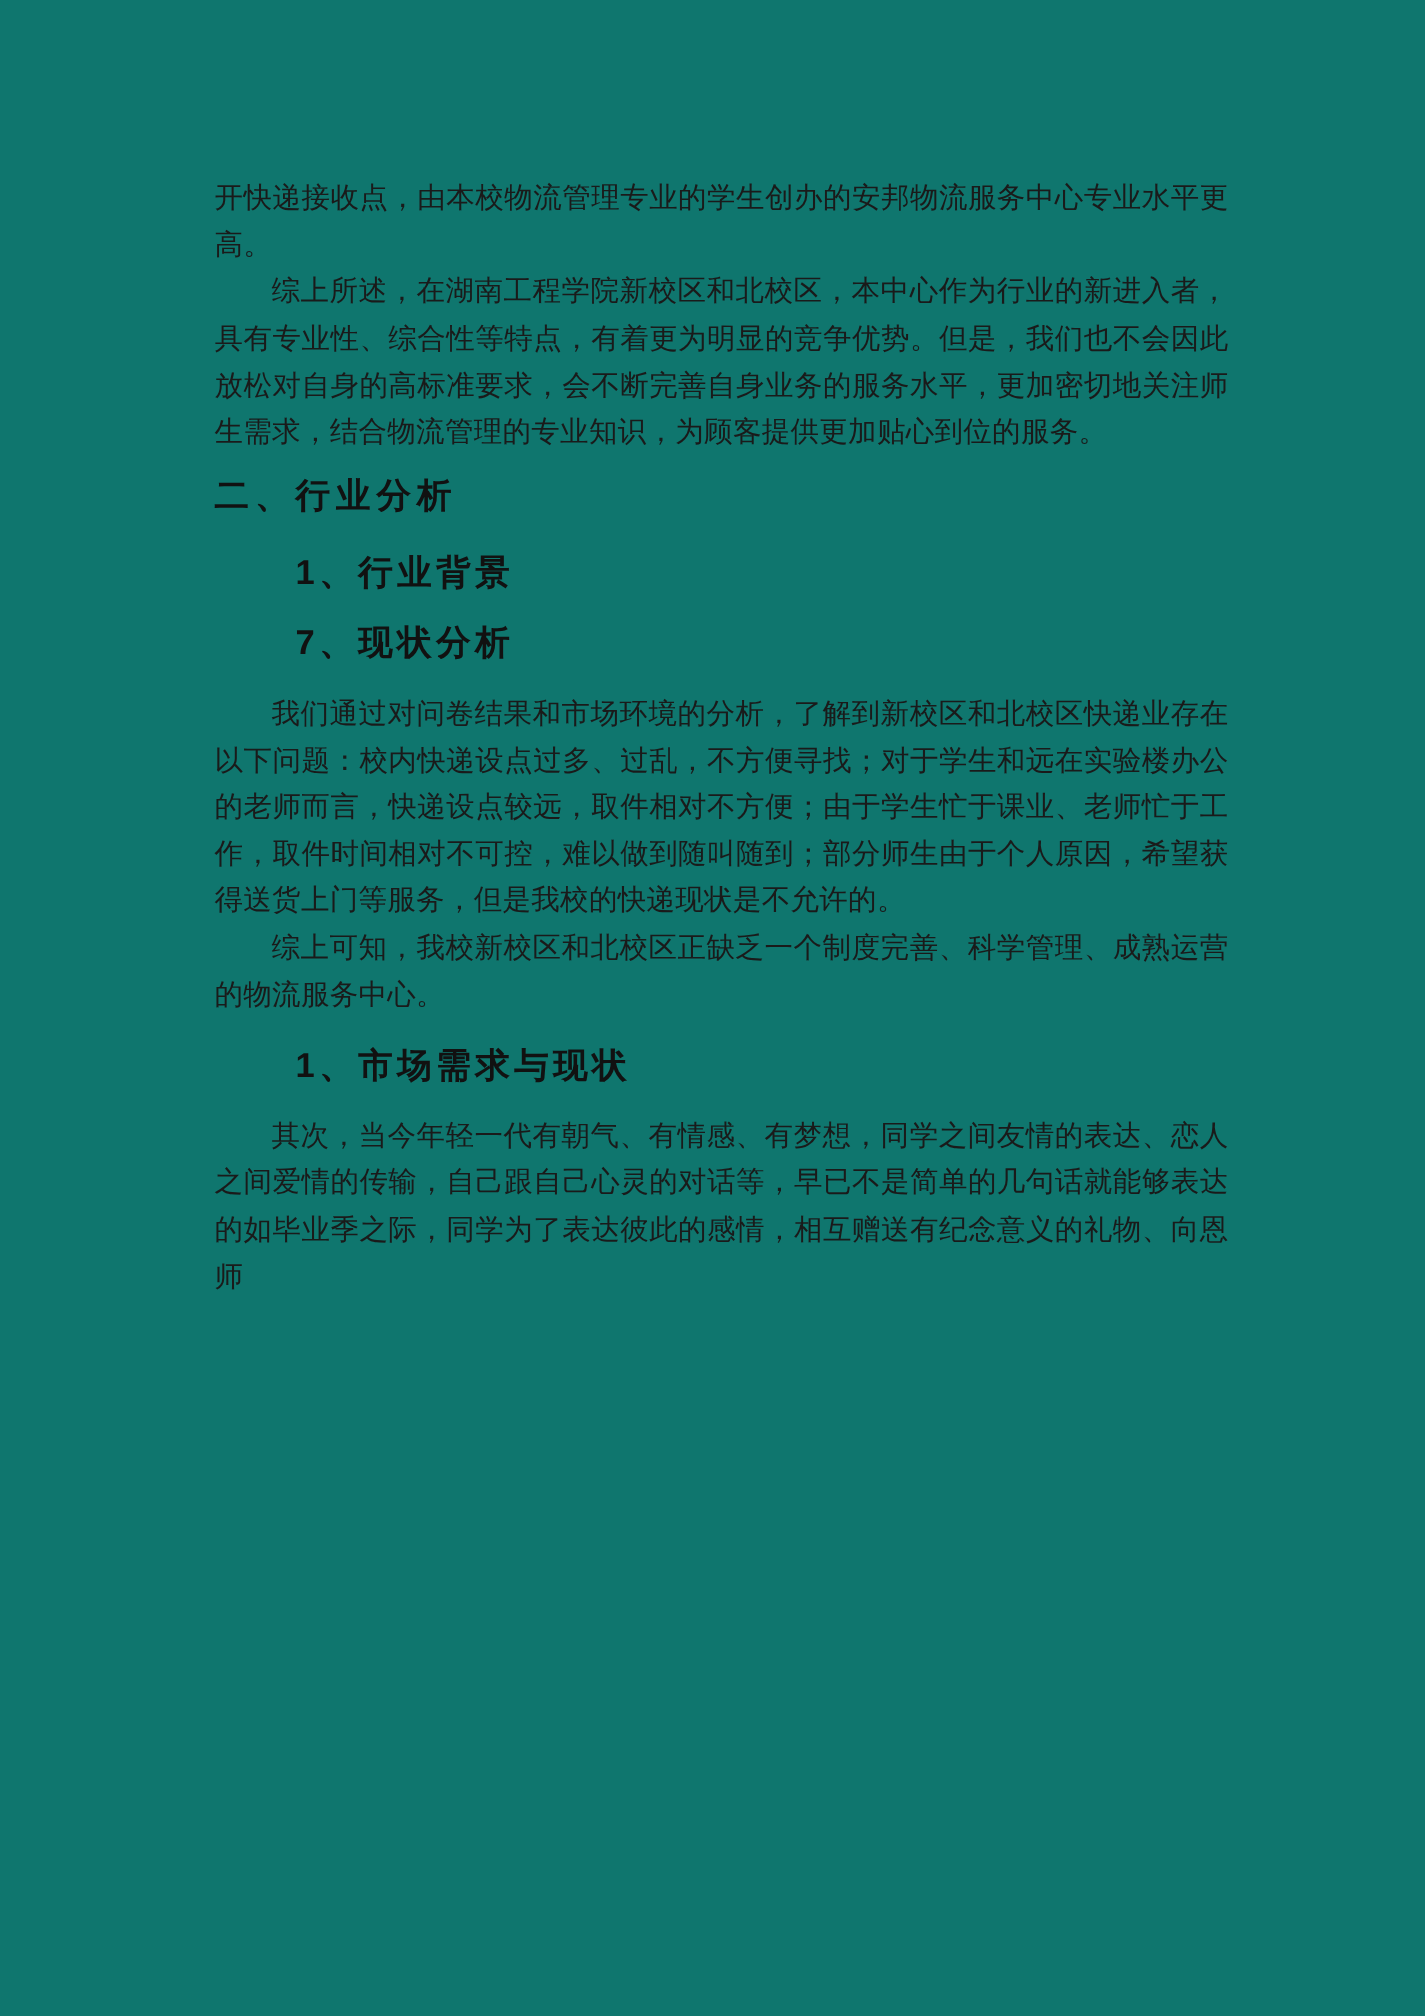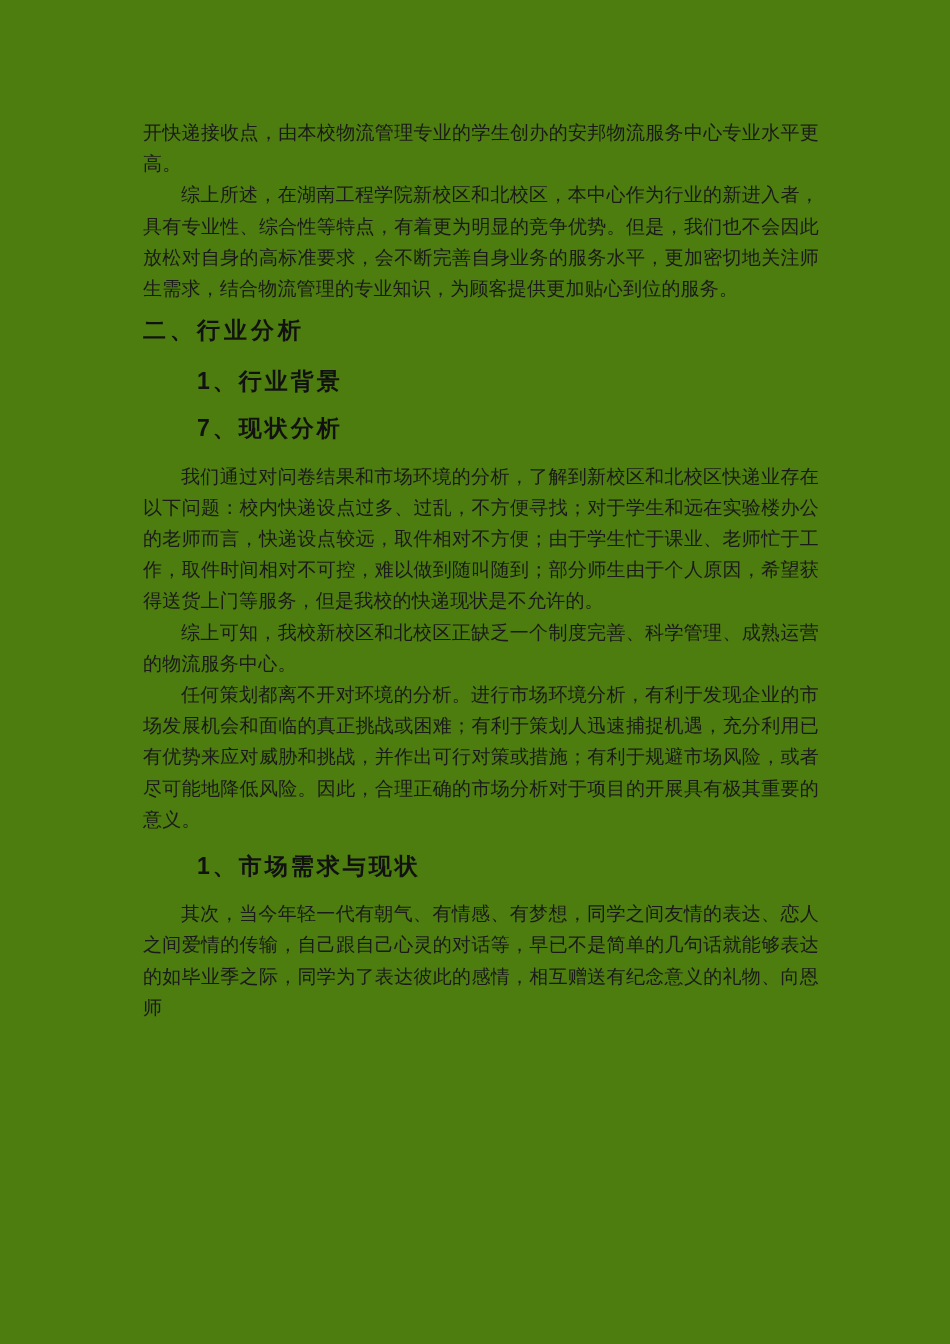--- a/index.html
+++ b/index.html
@@ -4,21 +4,21 @@
 <style>
   html, body {
     margin: 0;
     padding: 0;
     background: #ffffff;
   }
   .page {
     position: relative;
     width: 950px;
     height: 1344px;
-    background: #4d7c0f;
+    background: #0f766e;
     overflow: hidden;
     color: #1a1a1a;
   }
   .content {
     position: absolute;
     left: 143px;
     top: 117px;
     width: 676px;
   }
   .para {
@@ -70,21 +70,20 @@
     <div class="h2">1、行业背景</div>
 
 
     <div class="h2">7、现状分析</div>
 
     <p class="para indent">我们通过对问卷结果和市场环境的分析，了解到新校区和北校区快递业存在以下问题：校内快递设点过多、过乱，不方便寻找；对于学生和远在实验楼办公的老师而言，快递设点较远，取件相对不方便；由于学生忙于课业、老师忙于工作，取件时间相对不可控，难以做到随叫随到；部分师生由于个人原因，希望获得送货上门等服务，但是我校的快递现状是不允许的。</p>
 
     <p class="para indent">综上可知，我校新校区和北校区正缺乏一个制度完善、科学管理、成熟运营的物流服务中心。</p>
 
 
-    <p class="para indent">任何策划都离不开对环境的分析。进行市场环境分析，有利于发现企业的市场发展机会和面临的真正挑战或困难；有利于策划人迅速捕捉机遇，充分利用已有优势来应对威胁和挑战，并作出可行对策或措施；有利于规避市场风险，或者尽可能地降低风险。因此，合理正确的市场分析对于项目的开展具有极其重要的意义。</p>
 
     <div class="h2">1、市场需求与现状</div>
 
 
     <p class="para indent">其次，当今年轻一代有朝气、有情感、有梦想，同学之间友情的表达、恋人之间爱情的传输，自己跟自己心灵的对话等，早已不是简单的几句话就能够表达的如毕业季之际，同学为了表达彼此的感情，相互赠送有纪念意义的礼物、向恩师</p>
 
   </div>
 </div>
 
 </body></html>

